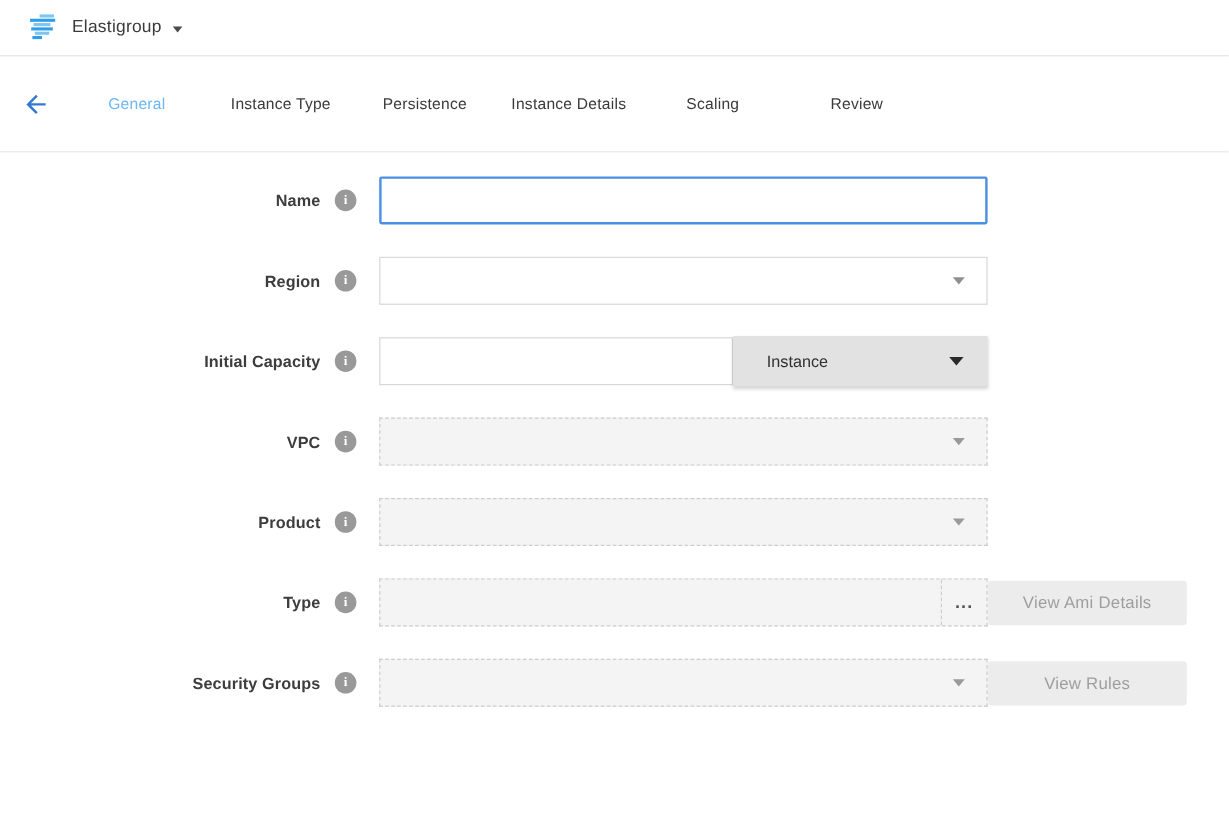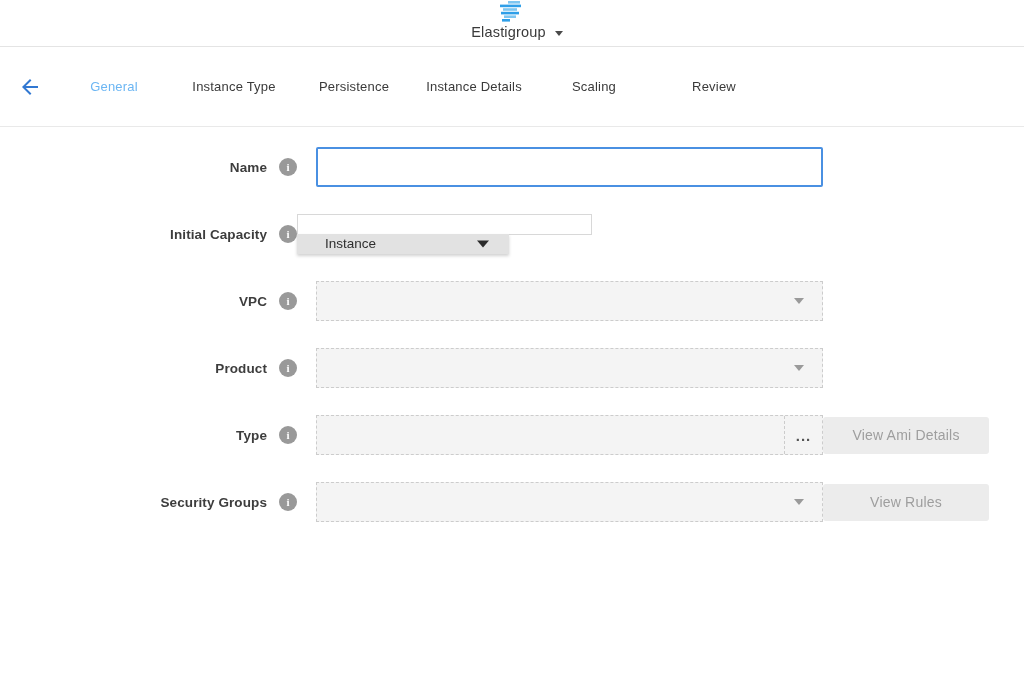--- a/index.html
+++ b/index.html
@@ -1,20 +1,20 @@
 <!DOCTYPE html>
 <html><head>
 <meta charset="utf-8">
 <style>
   * { margin:0; padding:0; box-sizing:border-box; }
   html,body { width:1024px; height:688px; background:#ffffff; overflow:hidden;
               font-family:"Liberation Sans","DejaVu Sans",sans-serif; }
 
   
-  .topbar { height:47px; border-bottom:1px solid #e4e4e4; display:flex; align-items:center; padding:0 24px;flex-direction:column; }
+  .topbar { height:47px; border-bottom:1px solid #e4e4e4; display:flex; align-items:center; padding:0 24px; }
   .logo { width:26px; height:24px; display:block; }
   .product-switcher { display:flex; align-items:center; margin-left:10px; cursor:pointer; }
   .product-name { font-size:14.5px; color:#3a3a3a; letter-spacing:.2px; }
   .caret-sm { width:0; height:0; margin-left:9px; margin-top:2px;
               border-left:4.5px solid transparent; border-right:4.5px solid transparent;
               border-top:5px solid #4a4a4a; }
 
   
   .tabbar { height:80px; border-bottom:1px solid #e9e9e9; display:flex; align-items:center; }
   .back-btn { width:24px; height:24px; margin-left:18px; cursor:pointer; background:none; border:none; padding:0; }
@@ -36,21 +36,21 @@
 
   .text-input { border:1px solid #d8d8d8; background:#fff; padding:0 12px; font-size:14px; color:#333; outline:none; }
   .text-input.focused { border:2px solid #4a90e2; border-radius:2px; }
 
   .select { border:1px solid #d8d8d8; background:#fff; cursor:pointer; display:flex; align-items:center; padding:0 14px; font-size:13.5px; color:#333; }
   .caret-down { width:0; height:0; position:absolute; right:18px; top:50%; transform:translateY(-50%);
                 border-left:5px solid transparent; border-right:5px solid transparent; border-top:6px solid #8f8f8f; }
   .select.disabled, .image-field.disabled { background:#f4f4f4; border:1px dashed #cccccc; cursor:default; }
   .select.disabled .caret-down { border-top-color:#9a9a9a; }
 
-  .capacity-field { width:552px; height:40px; display:flex;flex-direction:column; }
+  .capacity-field { margin-left:19px; width:552px; height:40px; display:flex; }
   .capacity-input { width:295px; height:40px; border:1px solid #d8d8d8; background:#fff; padding:0 12px; font-size:14px; color:#333; outline:none; }
   .unit-select { width:212px; height:42px; margin-top:-1px; background:#e2e2e2; position:relative; display:flex; align-items:center;
                  padding-left:28px; font-size:13.5px; color:#2f2f2f; cursor:pointer;
                  box-shadow:0 2px 3px rgba(0,0,0,0.18); }
   .unit-select .caret-down { right:20px; border-left-width:6px; border-right-width:6px; border-top:7px solid #2b2b2b; }
 
   .image-field { display:flex; align-items:stretch; padding:0; }
   .image-input-area { flex:1; }
   .ellipsis-btn { width:38px; border-left:1px dashed #cccccc; display:flex; align-items:center; justify-content:center;
                   color:#555555; font-size:15px; font-weight:bold; letter-spacing:1px; }
@@ -94,20 +94,28 @@
 </nav>
 
 <main class="form">
 
   <div class="form-row">
     <label class="label-cell">Name</label>
     <span class="info-icon"></span>
     <input class="field text-input focused" value="" style="">
   </div>
 
+  <div class="form-row">
+    <label class="label-cell">Region</label>
+    <span class="info-icon"></span>
+    <div class="field select">
+      <span></span>
+      <span class="caret-down"></span>
+    </div>
+  </div>
 
   <div class="form-row">
     <label class="label-cell">Initial Capacity</label>
     <span class="info-icon"></span>
     <div class="capacity-field">
       <input class="capacity-input" value="" style="">
       <div class="unit-select">
         <span>Instance</span>
         <span class="caret-down"></span>
       </div>

